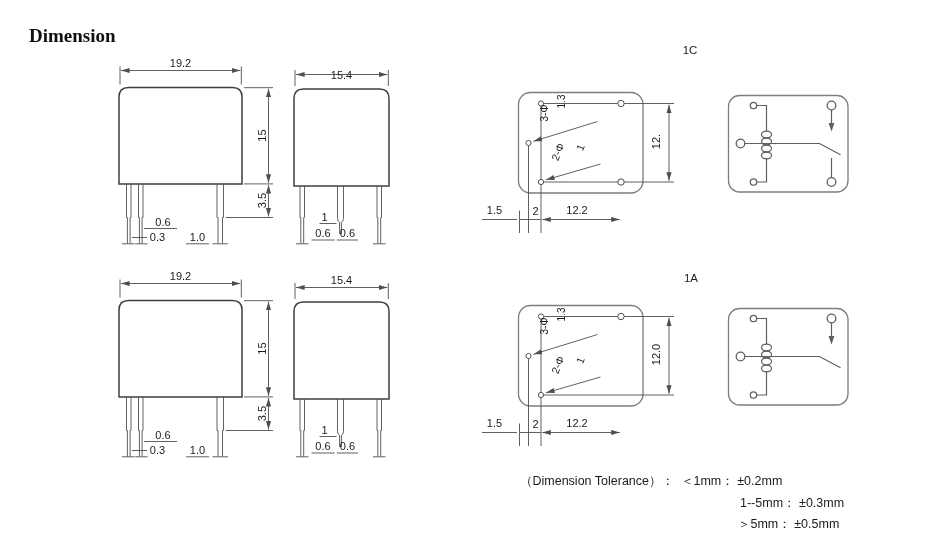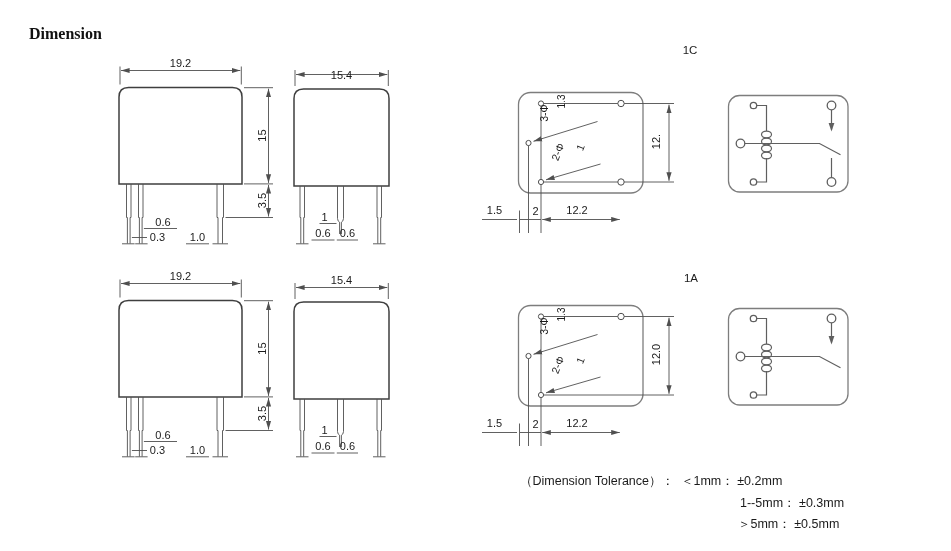--- a/index.html
+++ b/index.html
@@ -1,19 +1,19 @@
 <!DOCTYPE html>
 <html><head>
 <meta charset="utf-8">
 <style>
   html,body{margin:0;padding:0;background:#fff;}
   #canvas{position:relative;width:951px;height:551px;background:#ffffff;overflow:hidden;
           font-family:"Liberation Sans","DejaVu Sans",sans-serif;}
   #page-title{position:absolute;left:29px;top:25px;font-family:"Liberation Serif","DejaVu Serif",serif;
-              font-weight:bold;font-size:16px;color:#111;}
+              font-weight:bold;font-size:19px;color:#111;}
   svg{position:absolute;left:0;top:0;}
   svg text{font-family:"Liberation Sans","DejaVu Sans",sans-serif;fill:#1b1b1b;}
   .f11{font-size:11px}
   .f10{font-size:10px}
   .f105{font-size:10.5px}
   .f115{font-size:11.5px}
   .tol{font-size:12.5px}
   .mid{text-anchor:middle}
   .body{stroke:#3f3f3f;stroke-width:1.5;fill:none}
   .thin{stroke:#4f4f4f;stroke-width:0.9;fill:none}

